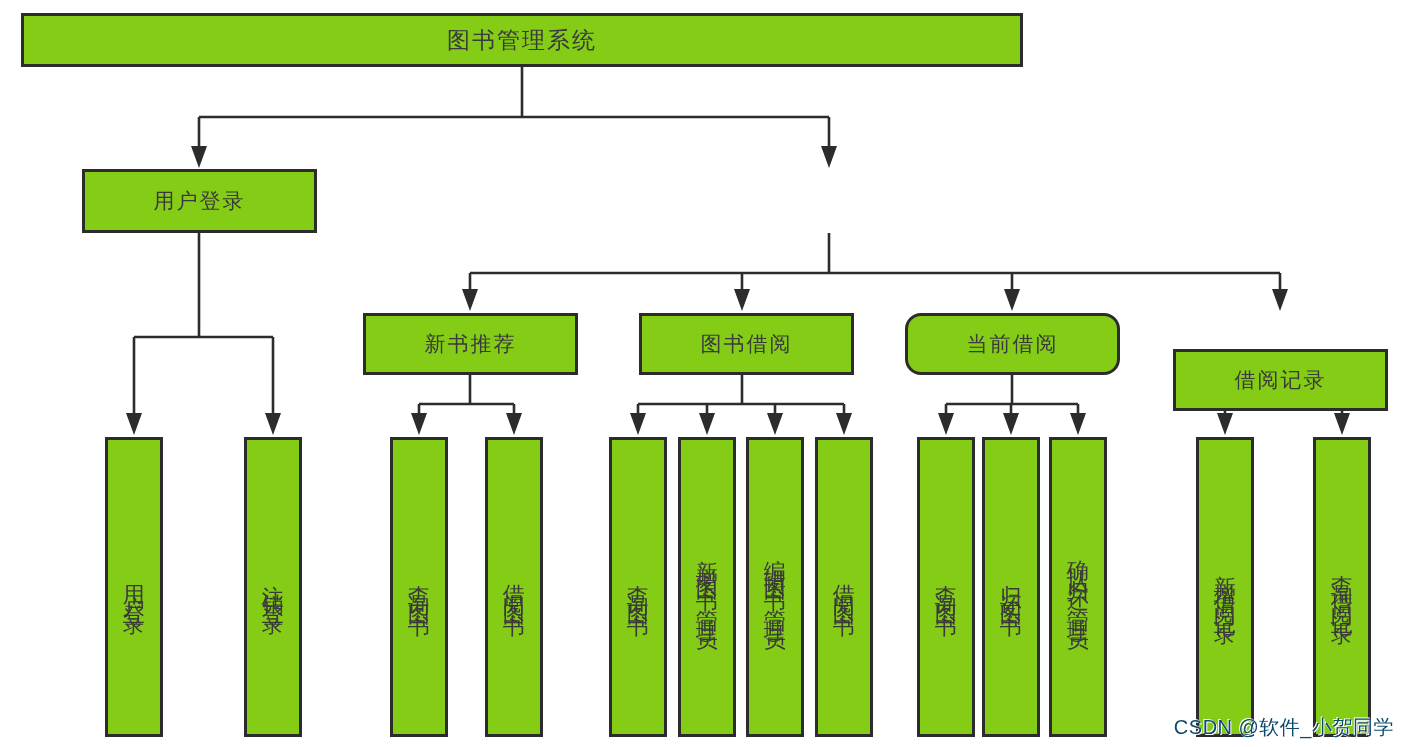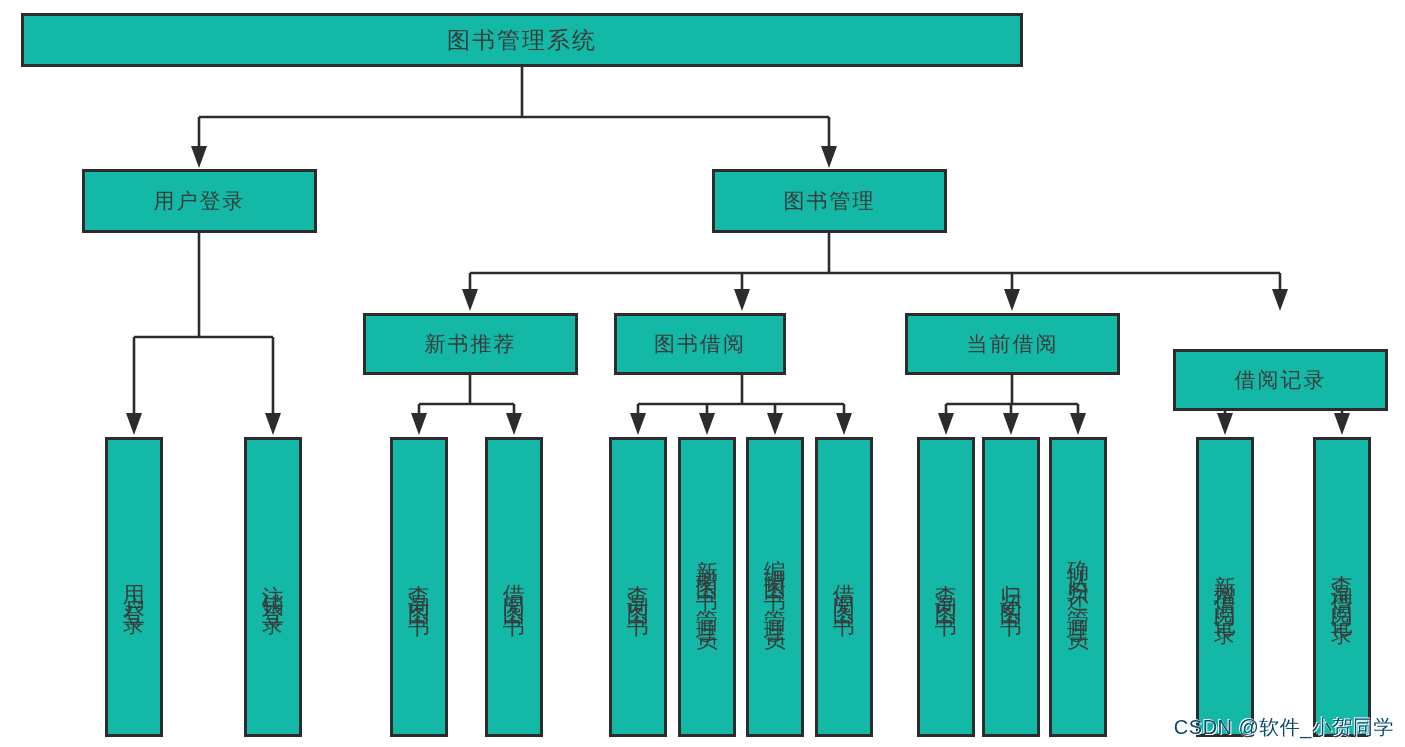--- a/index.html
+++ b/index.html
@@ -17,21 +17,21 @@
   }
   svg.connectors {
     position: absolute;
     left: 0;
     top: 0;
     z-index: 1;
   }
   .node {
     position: absolute;
     z-index: 2;
-    background: #14b8a6;
+    background: #84cc16;
     border: 3px solid #2c2c2c;
     box-sizing: border-box;
     display: flex;
     align-items: center;
     justify-content: center;
     color: #3a3a3a;
   }
   .hnode {
     font-size: 21px;
     letter-spacing: 2px;
@@ -103,31 +103,28 @@
     </g>
   </svg>
 
   <div class="node hnode root-node" style="left:21px; top:13px; width:1002px; height:54px;">
     <span>图书管理系统</span>
   </div>
 
   <div class="node hnode" style="left:82px; top:169px; width:235px; height:64px;">
     <span>用户登录</span>
   </div>
-  <div class="node hnode" style="left:712px; top:169px; width:235px; height:64px;">
-    <span>图书管理</span>
-  </div>
 
   <div class="node hnode" style="left:363px; top:313px; width:215px; height:62px;">
     <span>新书推荐</span>
   </div>
-  <div class="node hnode" style="left:614px; top:313px; width:172px; height:62px;">
+  <div class="node hnode" style="left:639px; top:313px; width:215px; height:62px;">
     <span>图书借阅</span>
   </div>
-  <div class="node hnode" style="left:905px; top:313px; width:215px; height:62px;">
+  <div class="node hnode" style="left:905px; top:313px; width:215px; height:62px;border-radius:16px;">
     <span>当前借阅</span>
   </div>
   <div class="node hnode" style="left:1173px; top:313px; width:215px; height:62px;margin-top:36px;">
     <span>借阅记录</span>
   </div>
 
   <div class="node vnode" style="left:105px; top:437px; width:58px; height:300px;">
     <span class="vtext">用户登录</span>
   </div>
   <div class="node vnode" style="left:244px; top:437px; width:58px; height:300px;">

